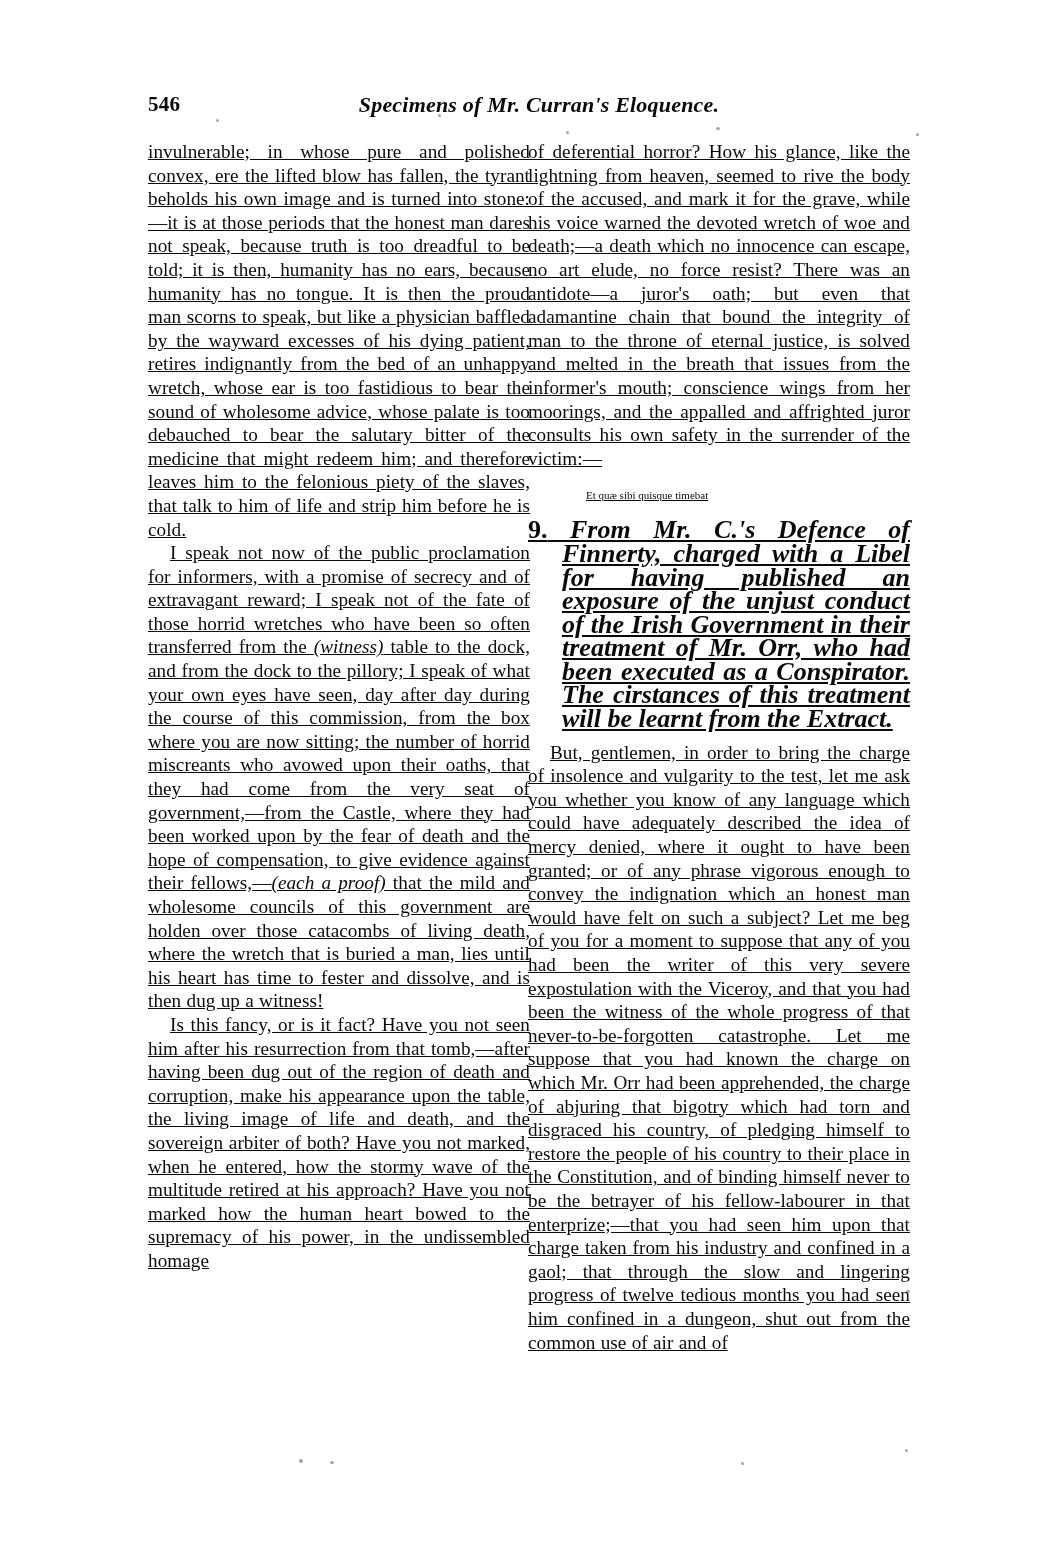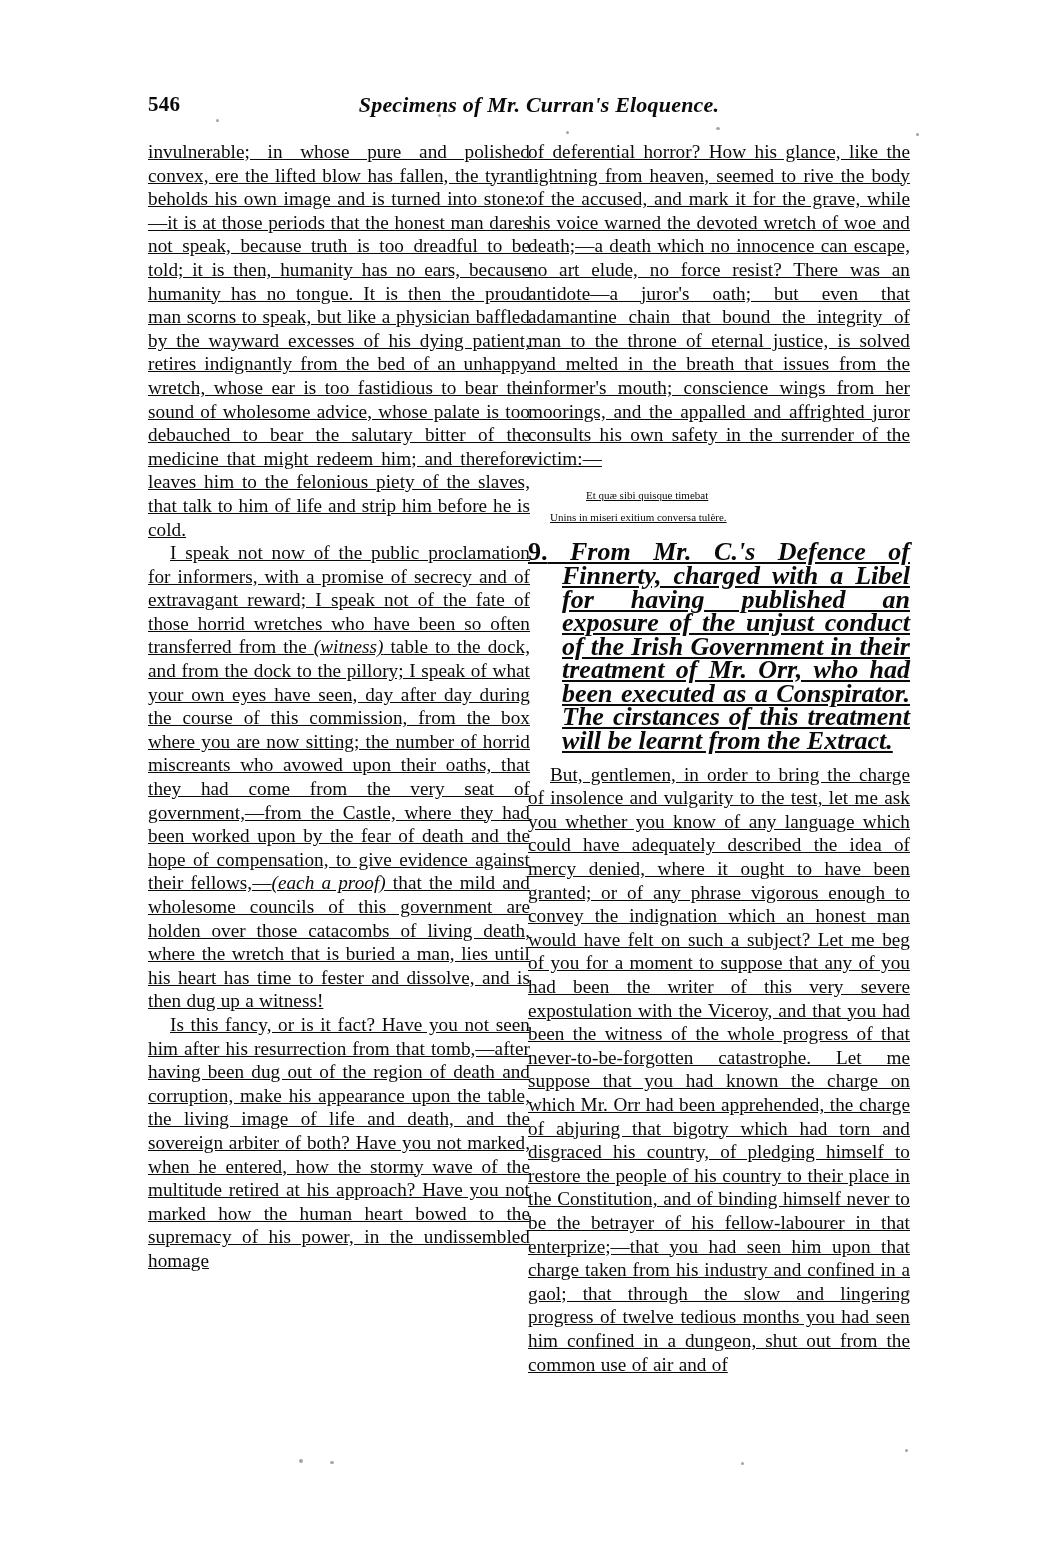--- a/index.html
+++ b/index.html
@@ -151,21 +151,20 @@
 
       <p class="body">Is this fancy, or is it fact? Have you not seen him after his resurrection from that tomb,—after having been dug out of the region of death and corruption, make his appearance upon the table, the living image of life and death, and the sovereign arbiter of both? Have you not marked, when he entered, how the stormy wave of the multitude retired at his approach? Have you not marked how the human heart bowed to the supremacy of his power, in the undissembled homage</p>
     </div>
 
     <div class="col col-right">
 
       <p class="body cont">of deferential horror? How his glance, like the lightning from heaven, seemed to rive the body of the accused, and mark it for the grave, while his voice warned the devoted wretch of woe and death;—a death which no innocence can escape, no art elude, no force resist? There was an antidote—a juror's oath; but even that adamantine chain that bound the integrity of man to the throne of eternal justice, is solved and melted in the breath that issues from the informer's mouth; conscience wings from her moorings, and the appalled and affrighted juror consults his own safety in the surrender of the victim:—</p>
 
       <div class="quote-block">
         <div class="quote-line-1">Et quæ sibi quisque timebat</div>
-        <div class="quote-line-2">Unins in miseri exitium conversa tulère.</div>
       </div>
 
       <div class="extract-head"><span class="num">9.</span>
         <span>From Mr. C.'s Defence of Finnerty, charged with a Libel for having published an exposure of the unjust conduct of the Irish Government in their treatment of Mr. Orr, who had been executed as a Conspirator. The cirstances of this treatment will be learnt from the Extract.</span></div>
 
       <p class="body">But, gentlemen, in order to bring the charge of insolence and vulgarity to the test, let me ask you whether you know of any language which could have adequately described the idea of mercy denied, where it ought to have been granted; or of any phrase vigorous enough to convey the indignation which an honest man would have felt on such a subject? Let me beg of you for a moment to suppose that any of you had been the writer of this very severe expostulation with the Viceroy, and that you had been the witness of the whole progress of that never-to-be-forgotten catastrophe. Let me suppose that you had known the charge on which Mr. Orr had been apprehended, the charge of abjuring that bigotry which had torn and disgraced his country, of pledging himself to restore the people of his country to their place in the Constitution, and of binding himself never to be the betrayer of his fellow-labourer in that enterprize;—that you had seen him upon that charge taken from his industry and confined in a gaol; that through the slow and lingering progress of twelve tedious months you had seen him confined in a dungeon, shut out from the common use of air and of</p>
     </div>
   </div>
 
   <div class="speck" style="left:299px; top:1459px; width:4px; height:4px;"></div>

